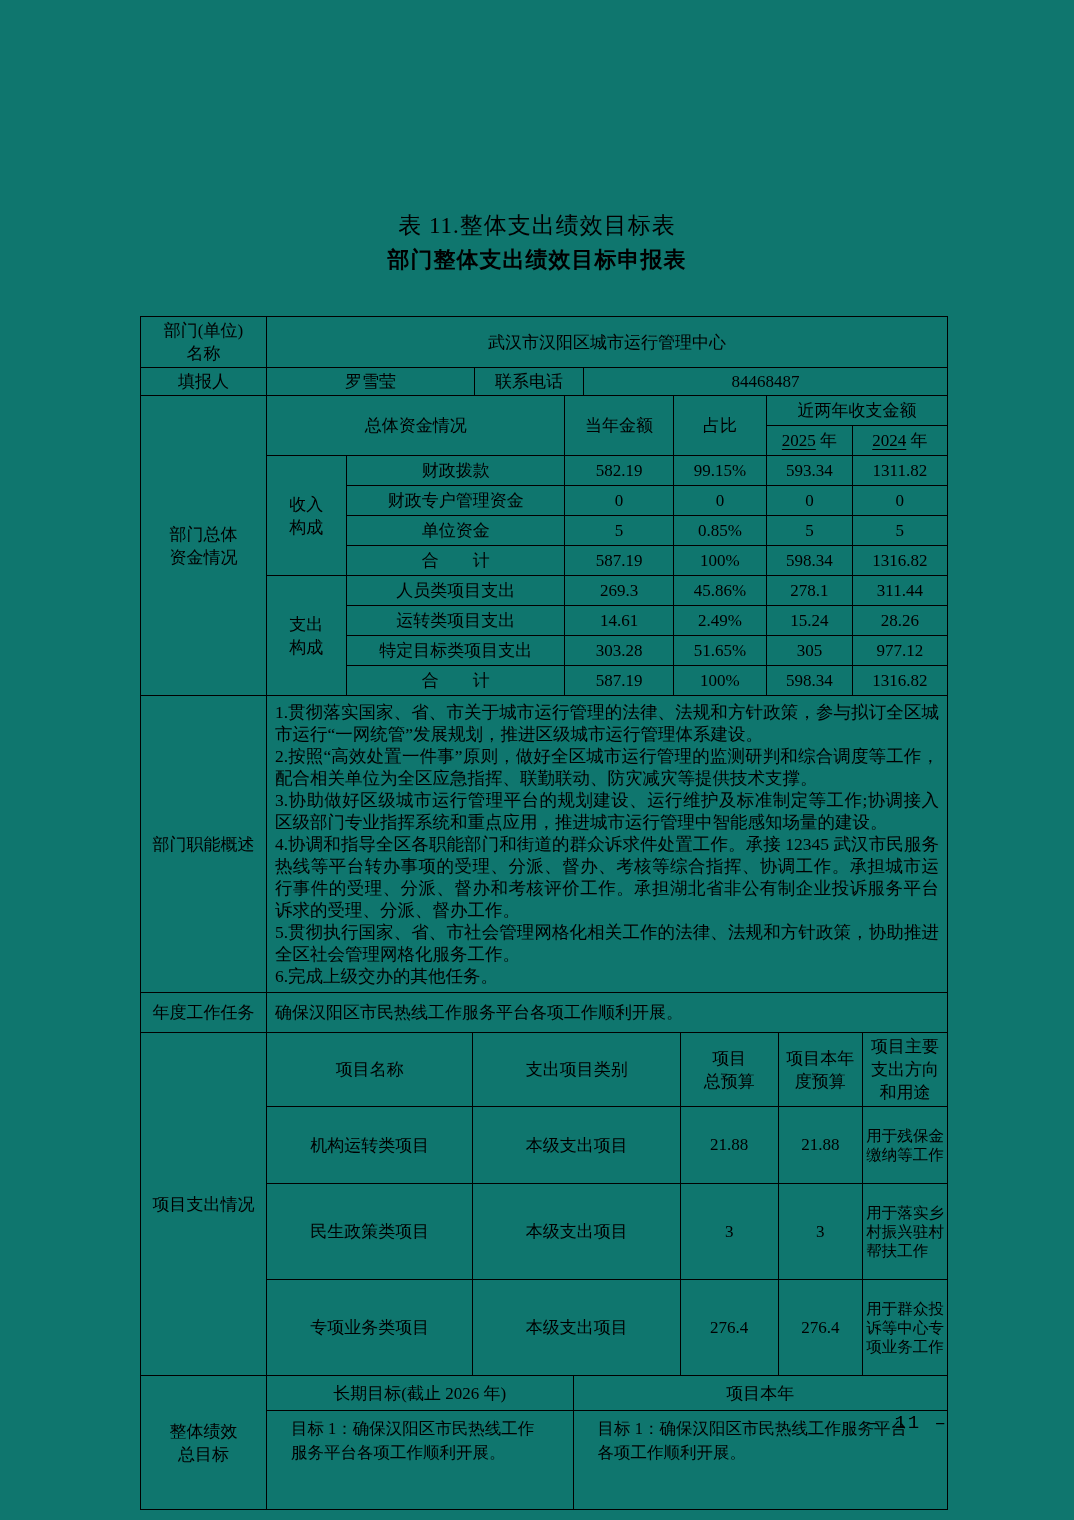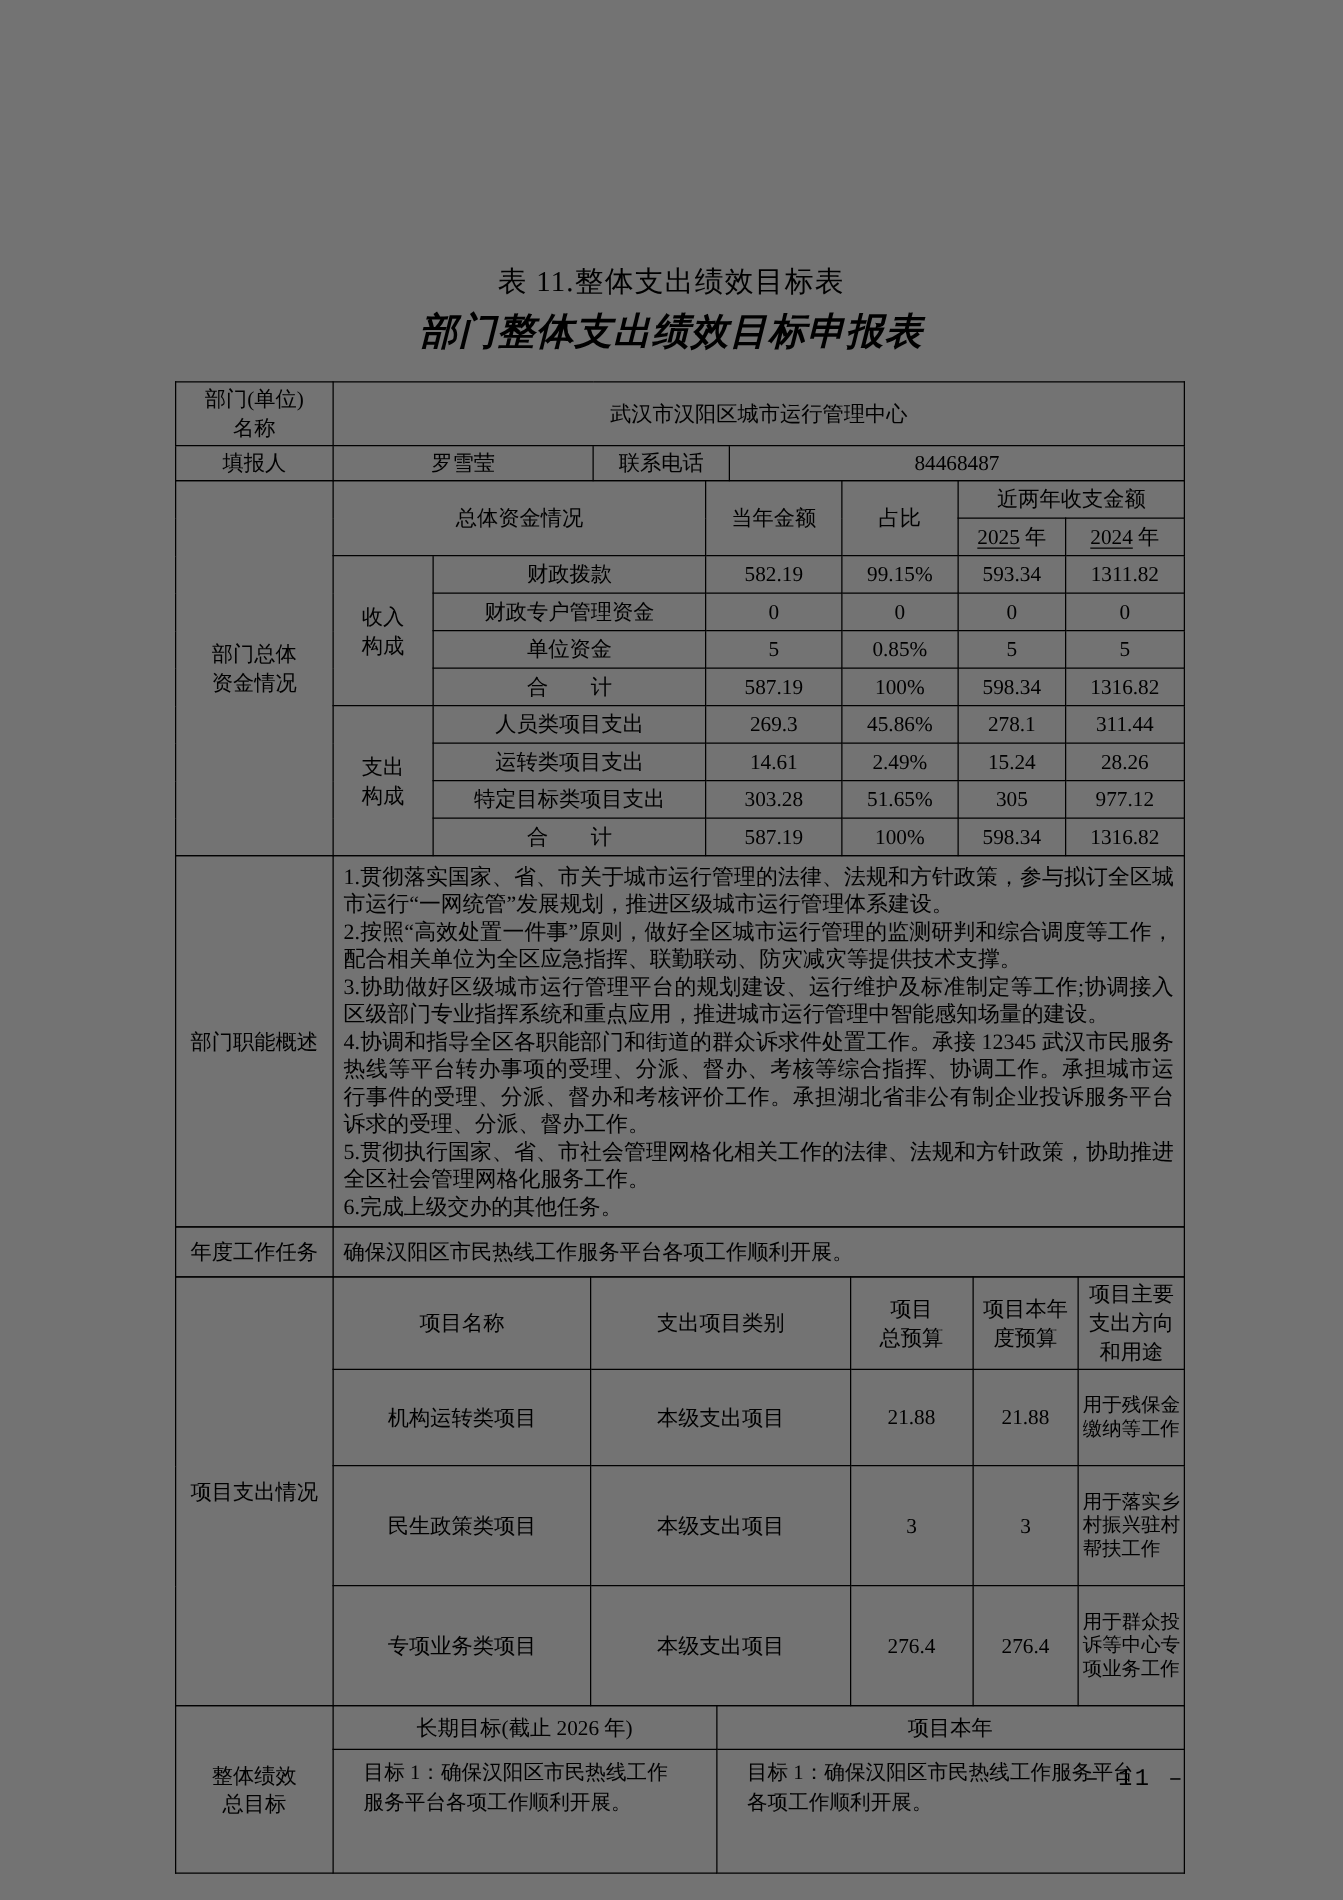--- a/index.html
+++ b/index.html
@@ -1,30 +1,30 @@
 <!DOCTYPE html>
 <html><head>
 <meta charset="utf-8">
 <style>
   html,body { margin:0; padding:0; background:#ffffff; }
   .page {
-    position:relative; width:1074px; height:1520px; background:#737373;
+    position:relative; width:1074px; height:1520px; background:#0f766e;
     font-family:"Liberation Serif","DejaVu Serif",serif; color:#000;
   }
   .title-small {
     position:absolute; top:210px; left:133px; width:808px;
     text-align:center; font-size:23px; letter-spacing:1px;
   }
   .title-main {
     position:absolute; top:245px; left:133px; width:808px;
-    text-align:center; font-size:30px; font-weight:bold; letter-spacing:1px;font-style:italic;
+    text-align:center; font-size:22px; font-weight:bold; letter-spacing:1px;
   }
   .table-wrap { position:absolute; top:300px; left:140px; width:808px; }
   table { border-collapse:collapse; width:100%; table-layout:fixed; margin-top:-1px; }
-  .table-wrap table:first-child { margin-top:5px; }
+  .table-wrap table:first-child { margin-top:16px; }
   td {
     border:1px solid #000; font-size:17px; text-align:center;
     vertical-align:middle; padding:2px 4px; overflow:hidden;
   }
   .pre { white-space:pre-line; }
   .left { text-align:left; }
   .just { text-align:justify; }
   .topv { vertical-align:top; }
   .u { text-decoration:underline; text-underline-offset:3px; }
   .funcs { font-size:17.5px; line-height:22px; padding:5px 8px;margin-left:40px; }

